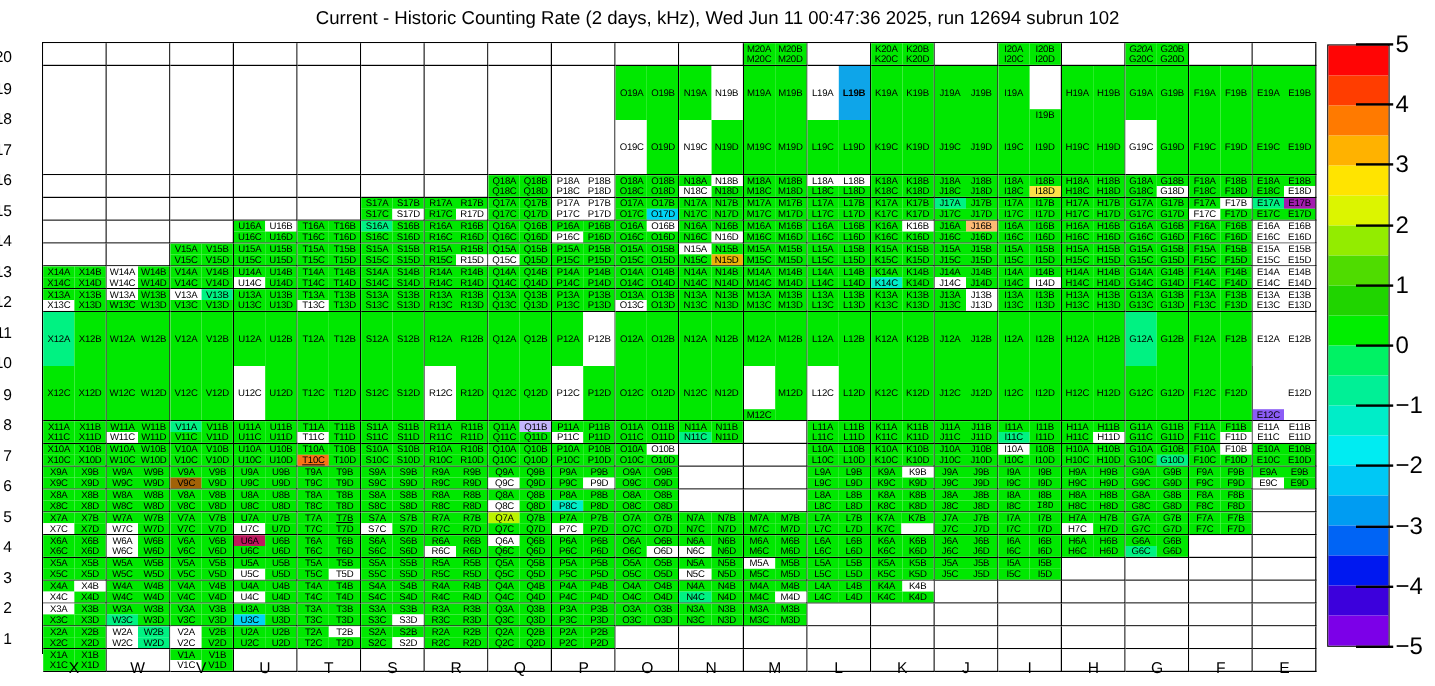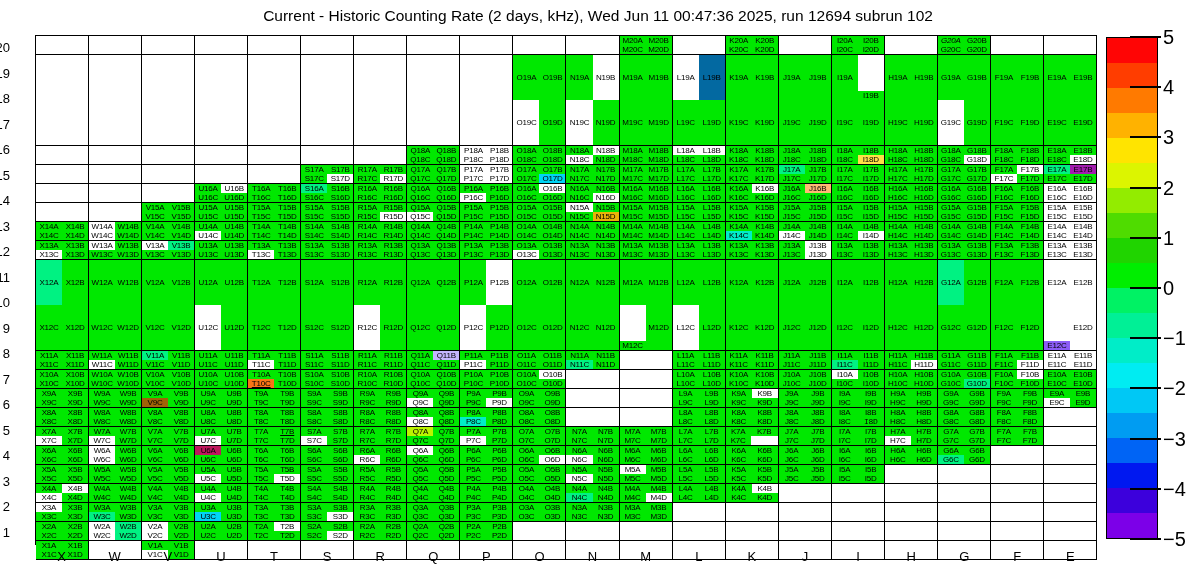--- a/index.html
+++ b/index.html
@@ -120,21 +120,21 @@
       <div class="quad" style="background: rgb(0, 232, 0);">N19D</div>
     </div>
     <div class="cell">
       <div class="quad" style="background: rgb(0, 232, 0);">M19A</div>
       <div class="quad" style="background: rgb(0, 232, 0);">M19B</div>
       <div class="quad" style="background: rgb(0, 232, 0);">M19C</div>
       <div class="quad" style="background: rgb(0, 232, 0);">M19D</div>
     </div>
     <div class="cell">
       <div class="quad" style="background: rgb(255, 255, 255);">L19A</div>
-      <div class="quad" style="background: #0369a1;">L19B</div>
+      <div class="quad" style="background: #0ea5e9; font-weight: bold;">L19B</div>
       <div class="quad" style="background: rgb(0, 232, 0);">L19C</div>
       <div class="quad" style="background: rgb(0, 232, 0);">L19D</div>
     </div>
     <div class="cell">
       <div class="quad" style="background: rgb(0, 232, 0);">K19A</div>
       <div class="quad" style="background: rgb(0, 232, 0);">K19B</div>
       <div class="quad" style="background: rgb(0, 232, 0);">K19C</div>
       <div class="quad" style="background: rgb(0, 232, 0);">K19D</div>
     </div>
     <div class="cell">

